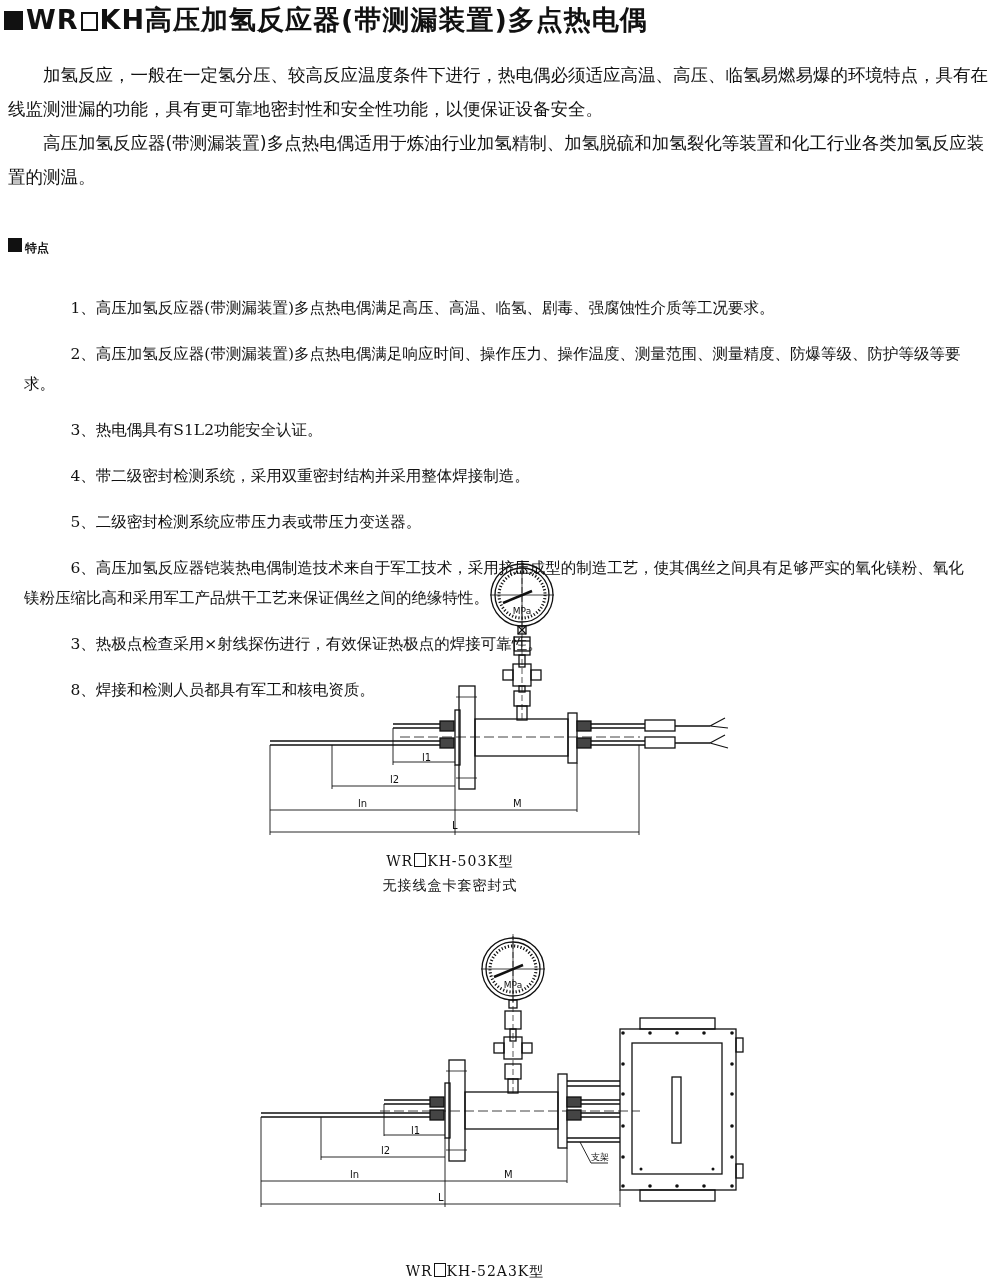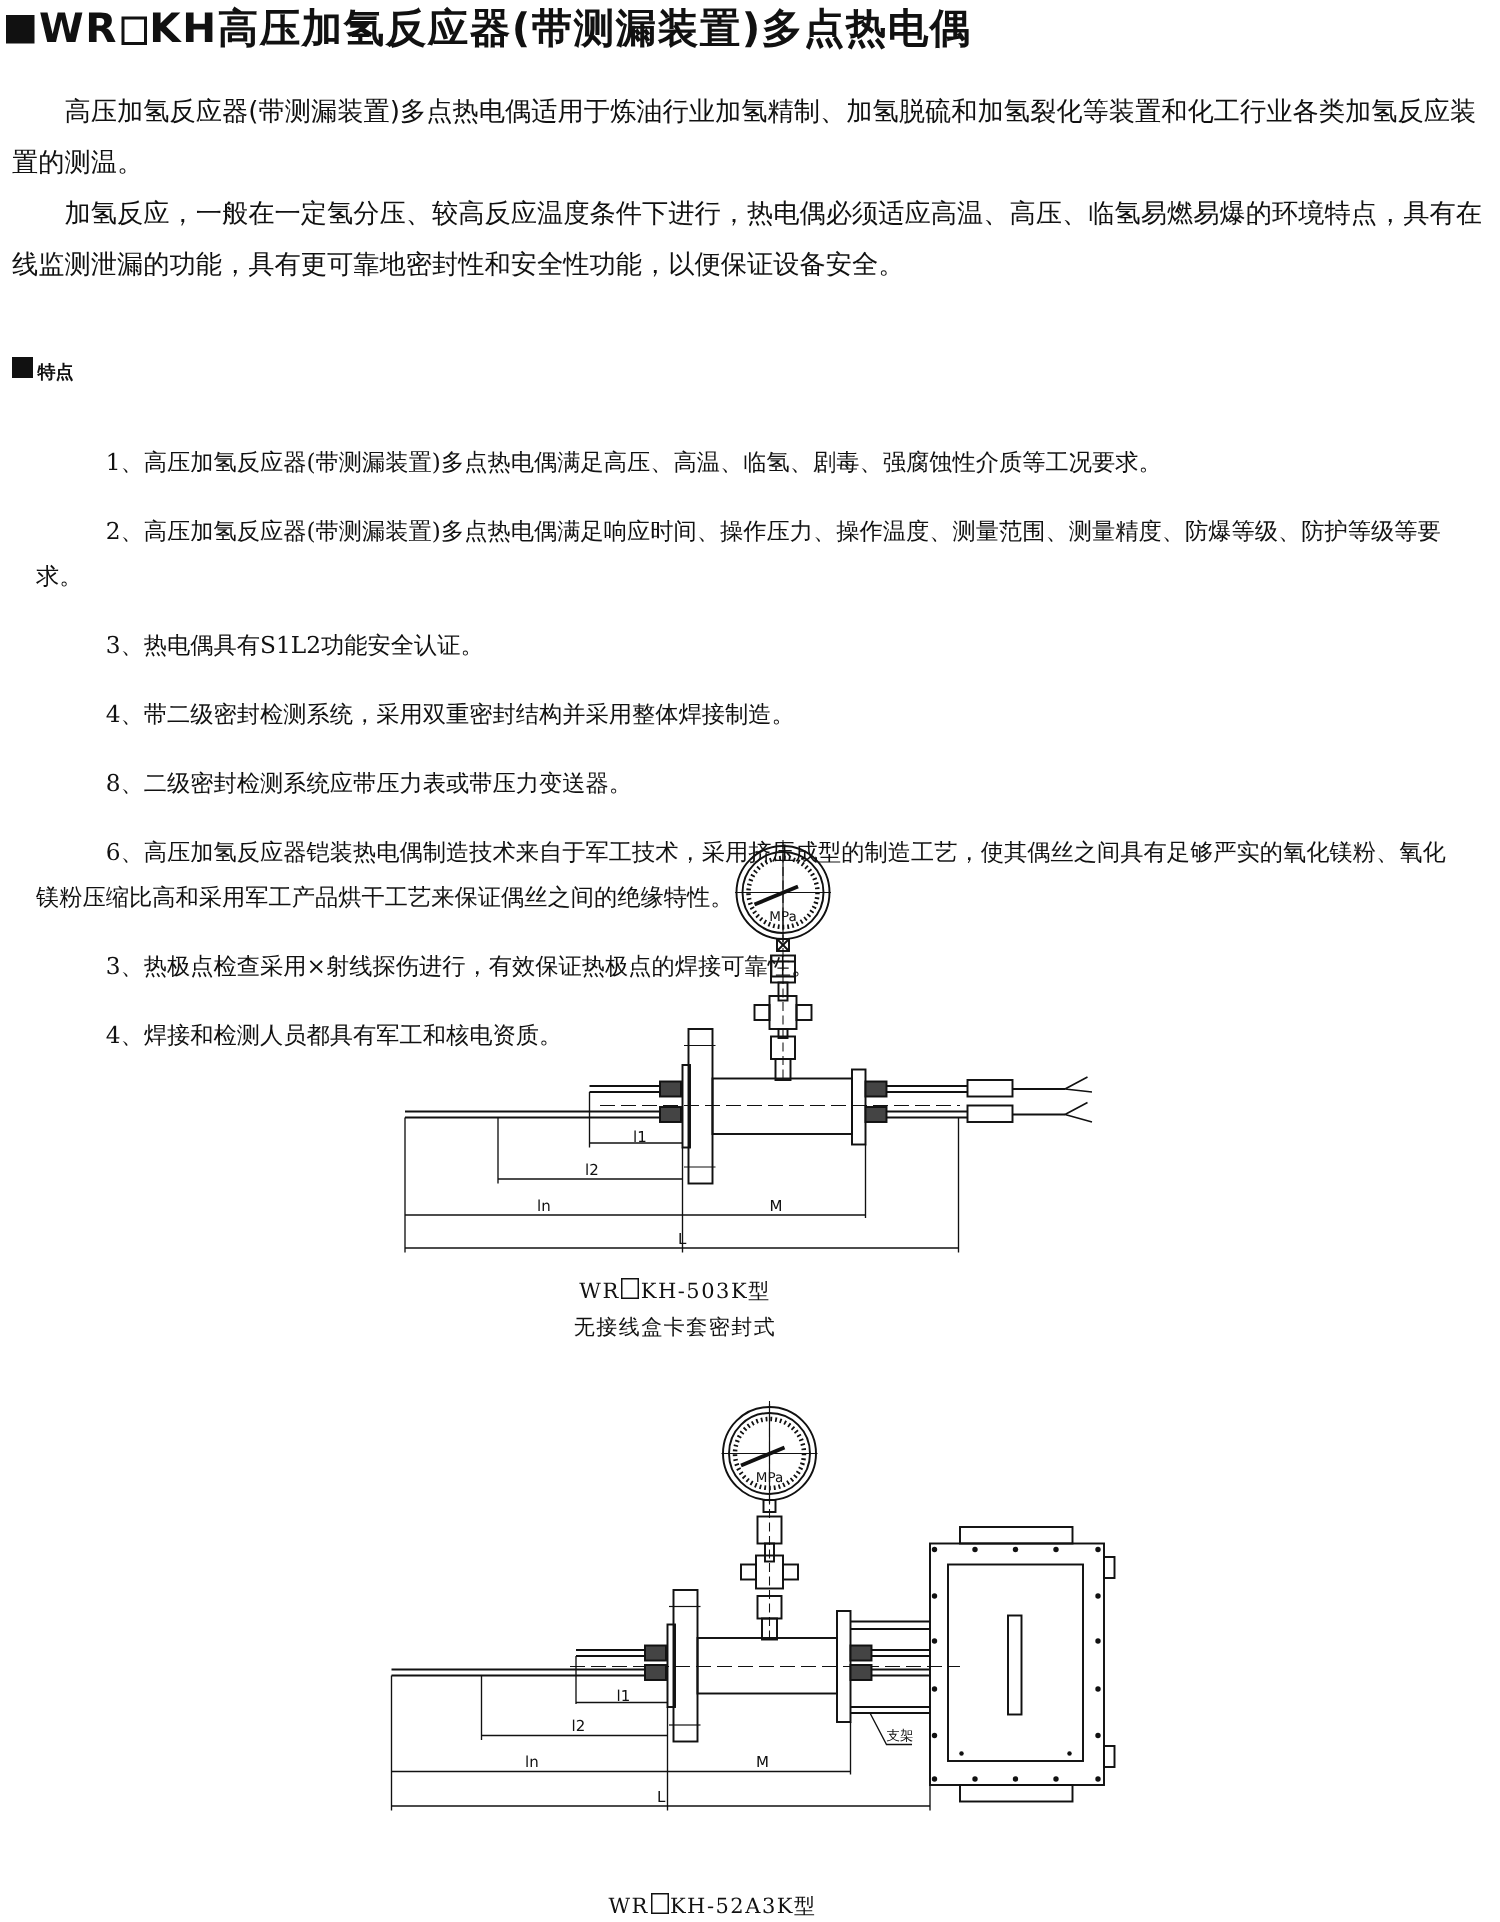--- a/index.html
+++ b/index.html
@@ -19,37 +19,37 @@
   svg text{font-family:"DejaVu Sans","Liberation Sans",sans-serif;}
 </style>
 </head>
 <body>
 
 <div class="title">
   <span class="sq"></span><span>WR</span><span class="sq-o"></span><span>KH高压加氢反应器(带测漏装置)多点热电偶</span>
 </div>
 
 <div class="intro">
+  <p>加氢反应，一般在一定氢分压、较高反应温度条件下进行，热电偶必须适应高温、高压、临氢易燃易爆的环境特点，具有在线监测泄漏的功能，具有更可靠地密封性和安全性功能，以便保证设备安全。</p>
   <p>高压加氢反应器(带测漏装置)多点热电偶适用于炼油行业加氢精制、加氢脱硫和加氢裂化等装置和化工行业各类加氢反应装置的测温。</p>
-  <p>加氢反应，一般在一定氢分压、较高反应温度条件下进行，热电偶必须适应高温、高压、临氢易燃易爆的环境特点，具有在线监测泄漏的功能，具有更可靠地密封性和安全性功能，以便保证设备安全。</p>
 </div>
 
 <div class="h2">
   <span class="sq"></span><span>特点</span>
 </div>
 
 <div class="feats">
   <p>1、高压加氢反应器(带测漏装置)多点热电偶满足高压、高温、临氢、剧毒、强腐蚀性介质等工况要求。</p>
   <p>2、高压加氢反应器(带测漏装置)多点热电偶满足响应时间、操作压力、操作温度、测量范围、测量精度、防爆等级、防护等级等要求。</p>
   <p>3、热电偶具有S1L2功能安全认证。</p>
   <p>4、带二级密封检测系统，采用双重密封结构并采用整体焊接制造。</p>
-  <p>8、二级密封检测系统应带压力表或带压力变送器。</p>
+  <p>5、二级密封检测系统应带压力表或带压力变送器。</p>
   <p>6、高压加氢反应器铠装热电偶制造技术来自于军工技术，采用挤压成型的制造工艺，使其偶丝之间具有足够严实的氧化镁粉、氧化镁粉压缩比高和采用军工产品烘干工艺来保证偶丝之间的绝缘特性。</p>
   <p>3、热极点检查采用×射线探伤进行，有效保证热极点的焊接可靠性。</p>
-  <p>4、焊接和检测人员都具有军工和核电资质。</p>
+  <p>8、焊接和检测人员都具有军工和核电资质。</p>
 </div>
 
 <svg style="top:555px" width="1000" height="290" viewBox="0 555 1000 290" fill="none" stroke="#111" stroke-width="1.3">
 
   <g>
     <circle cx="522" cy="595" r="31"></circle>
     <circle cx="522" cy="595" r="27"></circle>
     <circle cx="522" cy="595" r="23" stroke-dasharray="1.2 2" stroke-width="3"></circle>
     <line x1="490" y1="595" x2="554" y2="595" stroke-width="0.8"></line>
     <line x1="522" y1="562" x2="522" y2="628" stroke-width="0.8"></line>

